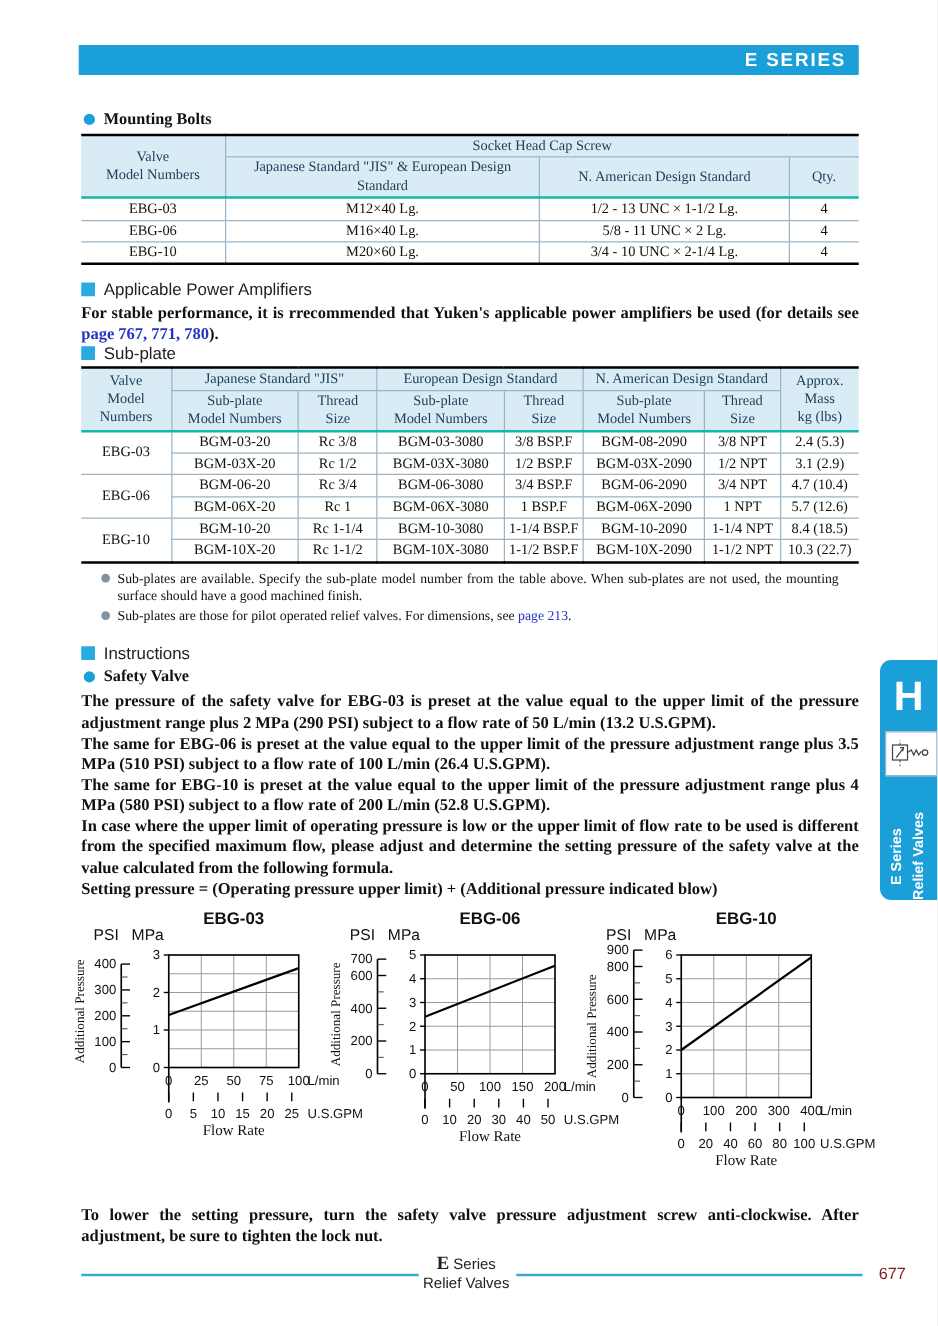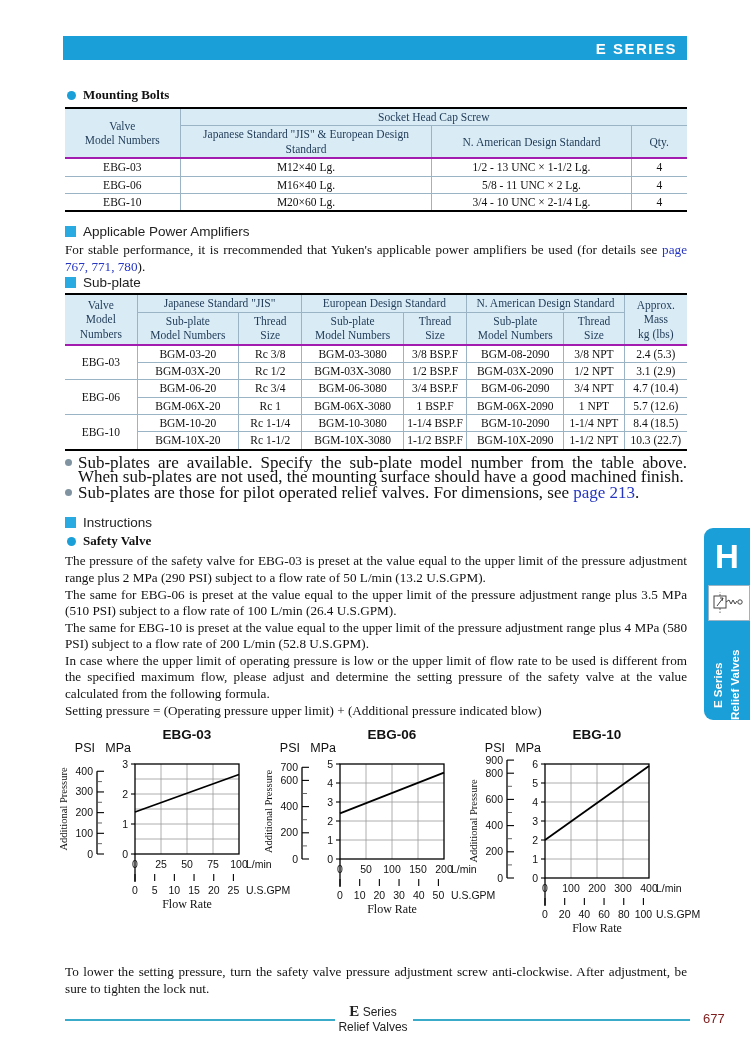--- a/index.html
+++ b/index.html
@@ -14,32 +14,32 @@
   
   .sec{display:flex;align-items:center;gap:7px;font-family:"Liberation Sans",sans-serif;
        font-size:13.5px;color:#222;margin:0 0 3px 0;}
   .sq{width:11px;height:11px;background:var(--accent,#29abe2);flex:0 0 auto;}
   .sub{display:flex;align-items:center;gap:7px;font-weight:bold;font-size:13px;margin:1px 0 4px 2px;}
   .dot{width:9px;height:9px;border-radius:50%;background:var(--banner,#1b9fd8);flex:0 0 auto;}
   
   table.tbl{border-collapse:collapse;width:100%;font-size:11.5px;line-height:1.25;
             border-top:2.5px solid #000;border-bottom:2.5px solid #000;}
   table.tbl th,table.tbl td{border:1px solid #9ab4c6;padding:1px 3px;text-align:center;font-weight:normal;}
-  table.tbl thead{border-bottom:2px solid #a21caf;font-family:Liberation Serif, serif;}
+  table.tbl thead{border-bottom:2px solid #14b8a6;font-family:Liberation Serif, serif;}
   table.tbl th{background:var(--thbg,#d9ecf6);color:var(--thtx,#1f3a56);}
   table.tbl tr > :first-child{border-left:none;}
   table.tbl tr > :last-child{border-right:none;}
   .pre{white-space:pre-line;}
   
-  p.body{margin:0;font-size:13.2px;line-height:16.6px;text-align:justify;}
+  p.body{margin:0;font-size:13.2px;line-height:16.6px;text-align:justify;font-weight:bold;}
   .ml22{margin-left:22px;}
   a.plink{color:var(--link,#2535c0);text-decoration:none;cursor:pointer;}
   .models{display:grid;grid-template-columns:108px 130px auto;column-gap:4px;
           font-size:13.2px;line-height:17px;margin:1px 0 2px 22px;}
-  .note{display:flex;gap:6px;font-size:17px;line-height:14.5px;margin:1px 0;text-align:justify;}
+  .note{display:flex;gap:6px;font-size:11px;line-height:14.5px;margin:1px 16px;text-align:justify;}
   .ndot{width:7px;height:7px;border-radius:50%;background:#7f93a0;flex:0 0 auto;margin-top:3px;}
   .formula{margin:2px 0 0 75px;font-size:13.2px;}
   
   .charts{position:absolute;left:0;top:726px;width:750px;height:216px;}
   .chart{position:absolute;top:0;}
   .chart svg{overflow:visible;}
   .grid{stroke:#9a9a9a;stroke-width:0.8;}
   .plotborder{fill:none;stroke:#000;stroke-width:1.3;}
   .dataline{stroke:#000;stroke-width:1.8;}
   .tick{stroke:#000;stroke-width:1.1;}

